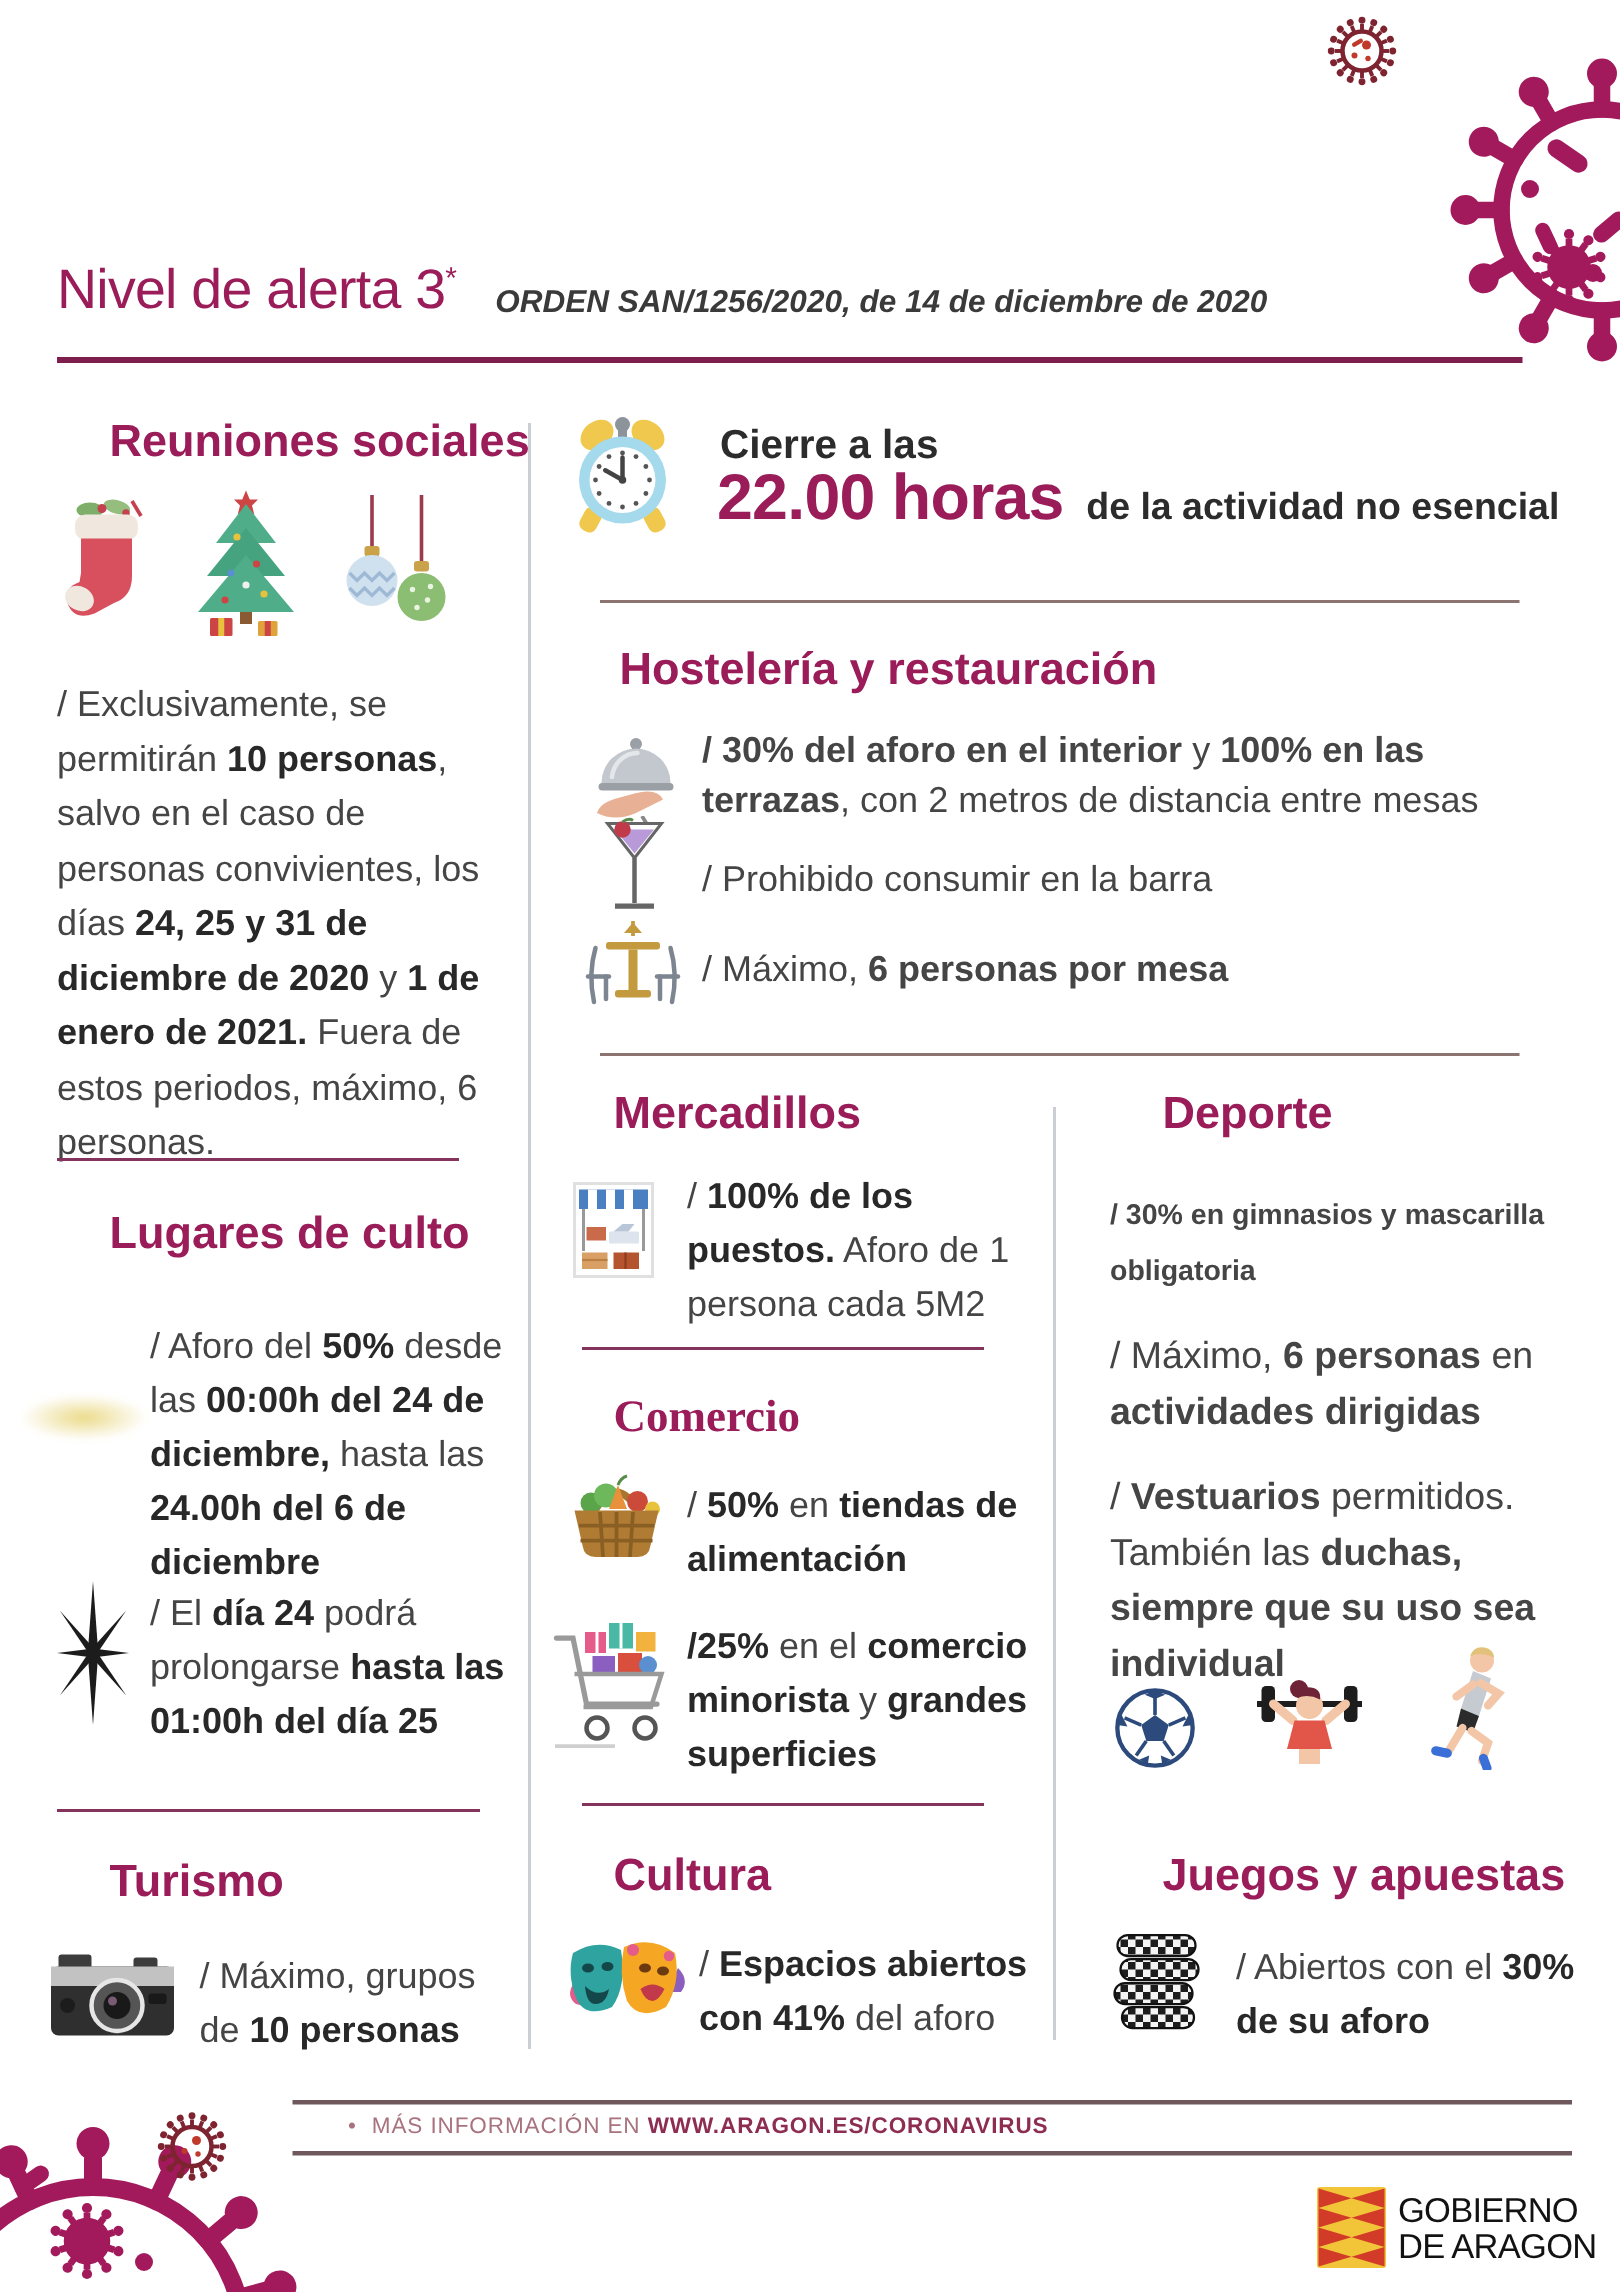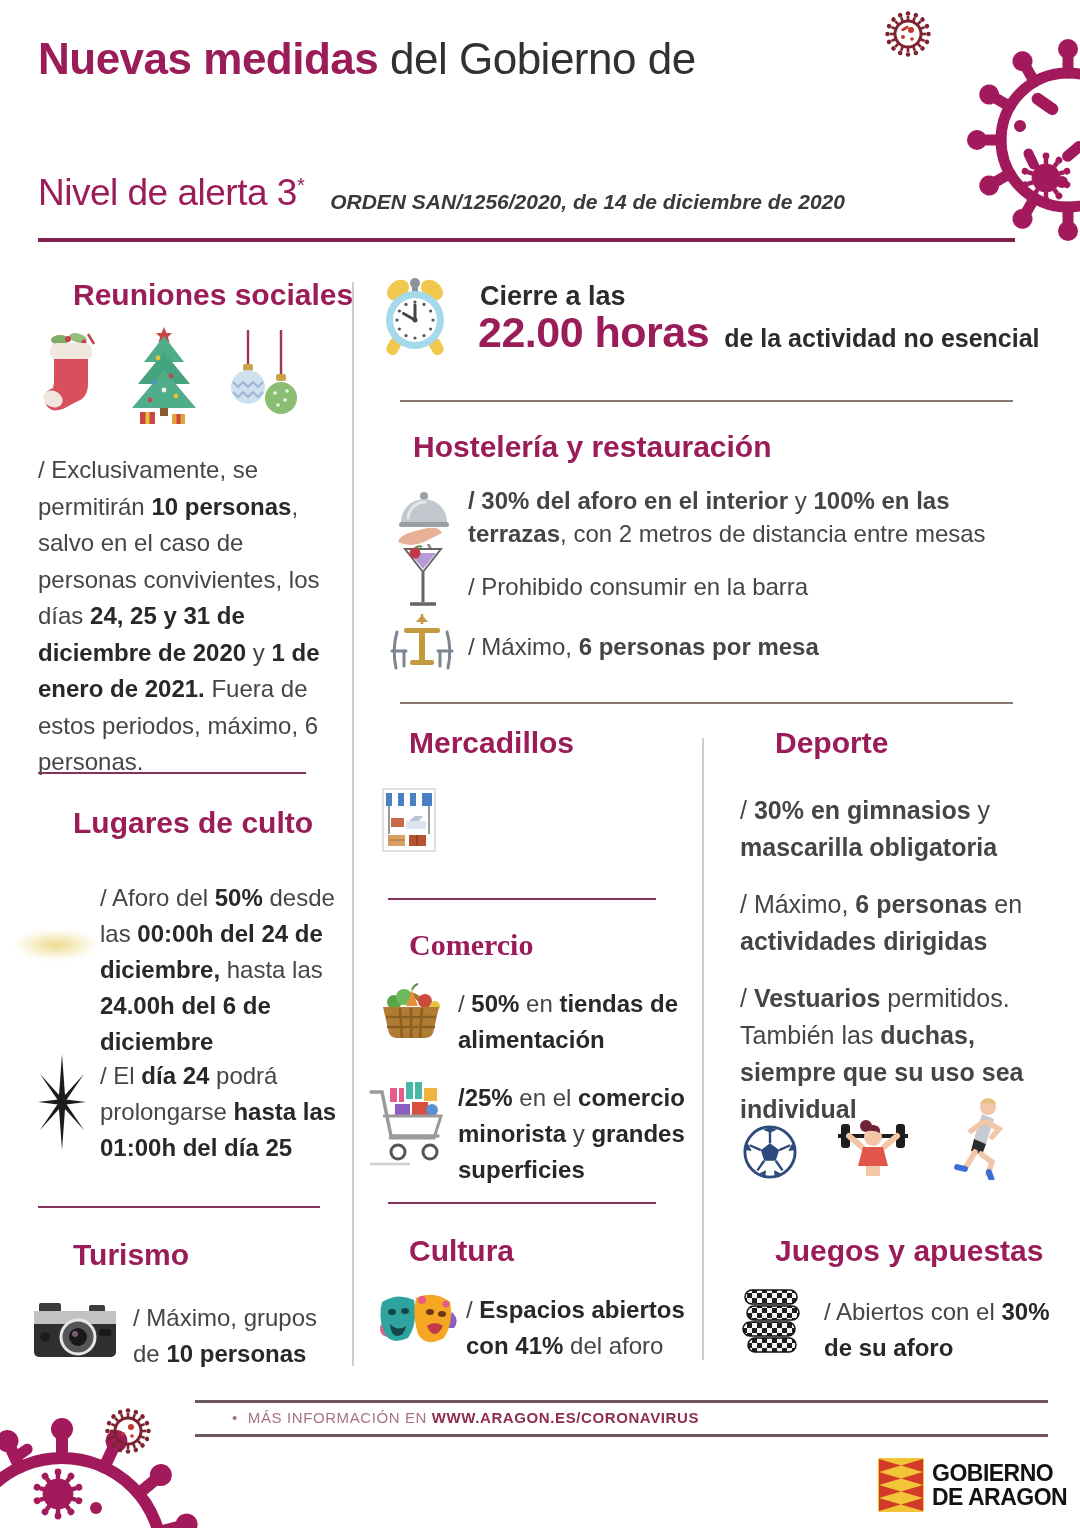--- a/index.html
+++ b/index.html
@@ -79,34 +79,34 @@
   #com-i1-icon{left:378px;top:980px;}
   #com-i1-text{left:458px;top:986px;width:242px;}
   #com-i2-icon{left:368px;top:1076px;}
   #com-i2-text{left:458px;top:1080px;width:244px;}
   #rule-mid-2{left:388px;top:1202px;width:268px;}
   #cult-title{left:374px;top:1234px;}
   #cult-icon{left:378px;top:1286px;}
   #cult-text{left:466px;top:1292px;width:232px;}
   
   #dep-title{left:740px;top:726px;}
-  #dep-i1{left:740px;top:792px;width:305px;font-size:25px;line-height:37px;}
+  #dep-i1{left:740px;top:792px;width:305px;font-size:19px;line-height:37px;font-weight:bold;}
   #dep-i2{left:740px;top:886px;width:305px;font-size:25px;line-height:37px;}
   #dep-i3{left:740px;top:980px;width:312px;font-size:25px;line-height:37px;}
   #dep-icons{left:742px;top:1096px;display:flex;align-items:flex-end;gap:38px;}
   #jue-title{left:740px;top:1234px;}
   #jue-icon{left:742px;top:1288px;}
   #jue-text{left:824px;top:1294px;width:238px;}
   
   #f-line-1{left:195px;top:1400px;width:853px;height:3px;background:#6e585c;}
   #f-line-2{left:195px;top:1434px;width:853px;height:3px;background:#6e585c;}
   #f-info{left:232px;top:1409px;font-size:15px;letter-spacing:.6px;color:#a8737f;display:flex;align-items:center;gap:10px;white-space:nowrap;}
   #f-info b{color:#8d2d52;}
   #logo{left:878px;top:1458px;display:flex;align-items:center;gap:8px;}
-  #logo-text{font-size:23px;line-height:24px;font-weight:700;color:#121212;letter-spacing:-0.5px;white-space:nowrap;}
+  #logo-text{font-size:23px;line-height:24px;font-weight:400;color:#121212;letter-spacing:-0.5px;white-space:nowrap;}
   .deco-tr{right:0;top:0;}
   .deco-bl{left:0;top:1388px;}
 </style>
 </head>
 <body>
 
 <div class="page">
 
   <svg width="0" height="0" style="position:absolute">
     <defs>
@@ -193,21 +193,20 @@
       <g stroke="none" fill="#c0392b">
         <circle cx="3" cy="-4" r="3"></circle>
           <circle cx="-5" cy="3" r="2"></circle>
           <circle cx="4" cy="5" r="1.8"></circle>
         <rect x="-7" y="-7" width="8" height="3" rx="1.5" transform="rotate(-30 -3 -5.5)"></rect>
       </g>
     </g>
   </svg>
 
   <div class="abs" id="title">
-    <div><span class="mag">Nuevas medidas</span><span> del Gobierno de</span></div>
   </div>
   <div class="abs" id="subtitle">
     <span id="alert-level"><span>Nivel de alerta 3</span><sup>*</sup></span>
     <span id="order-ref">ORDEN SAN/1256/2020, de 14 de diciembre de 2020</span>
   </div>
   <div class="abs title-rule"></div>
 
   <div class="abs sec-title" id="reuniones-title">Reuniones sociales</div>
 
   <div class="abs" id="xmas-icons">
@@ -375,20 +374,21 @@
     <line x1="7" y1="18" x2="7" y2="46" stroke="#999" stroke-width="2"></line>
     <line x1="47" y1="18" x2="47" y2="46" stroke="#999" stroke-width="2"></line>
     <rect x="9" y="30" width="13" height="9" fill="#c96b4a"></rect>
     <rect x="24" y="33" width="20" height="8" rx="1" fill="#dde4ee"></rect>
       <path d="M27 33 l6 -5 h8 l-4 5" fill="#b9c6d8"></path>
     <rect x="6" y="47" width="17" height="11" fill="#d9a066"></rect>
       <line x1="6" y1="52" x2="23" y2="52" stroke="#b97f43" stroke-width="1.5"></line>
     <rect x="27" y="47" width="17" height="11" fill="#b5552f"></rect>
       <line x1="35" y1="47" x2="35" y2="58" stroke="#8f3d1e" stroke-width="1.5"></line>
   </svg>
+  <p class="abs body-txt" id="merc-text"><span>/ </span><b>100% de los puestos.</b><span> Aforo de 1 persona cada 5M2</span></p>
   <div class="abs hrule" id="rule-mid-1"></div>
 
   <div class="abs sec-title" id="com-title">Comercio</div>
   <svg class="abs" id="com-i1-icon" width="66" height="62" viewBox="0 0 66 62">
     <path d="M18 28 Q33 2 48 28" fill="none" stroke="#a9742e" stroke-width="5"></path>
     <circle cx="16" cy="22" r="7" fill="#5aa54a"></circle>
       <circle cx="26" cy="17" r="8" fill="#6cb85a"></circle>
     <polygon points="34,10 40,26 28,26" fill="#e8913c"></polygon>
       <path d="M34 10 q2 -5 6 -6" stroke="#5a8a4a" stroke-width="2" fill="none"></path>
     <circle cx="47" cy="21" r="7" fill="#cc4a3a"></circle>

